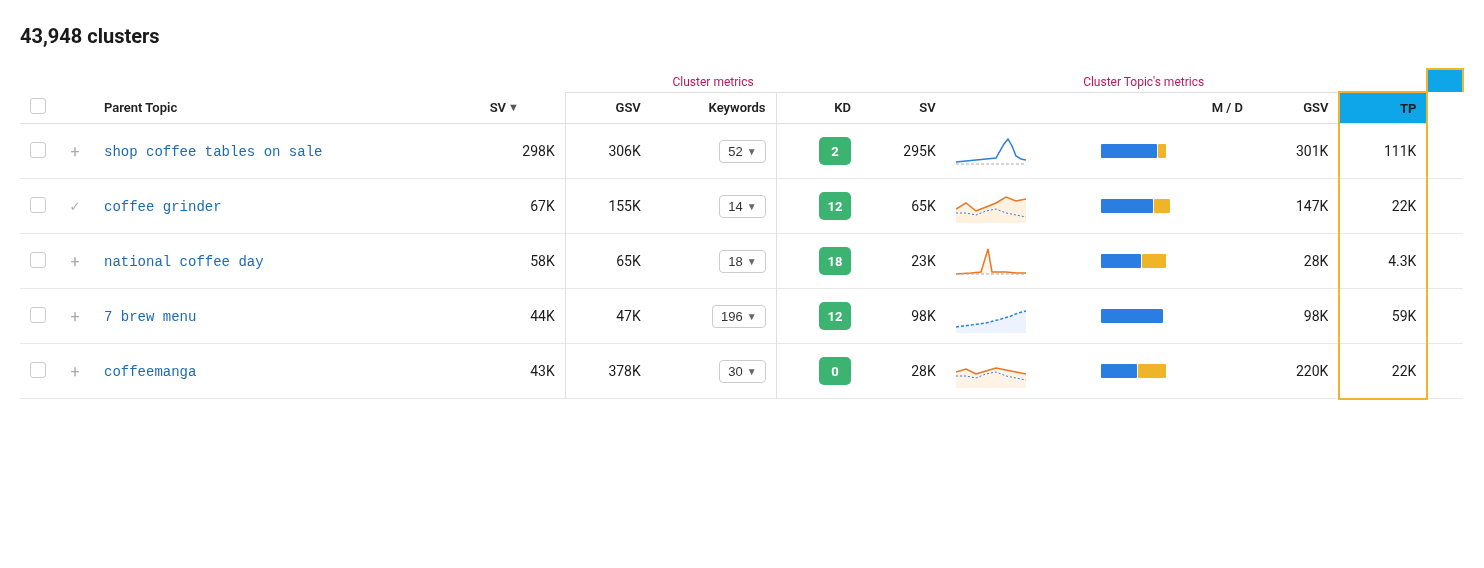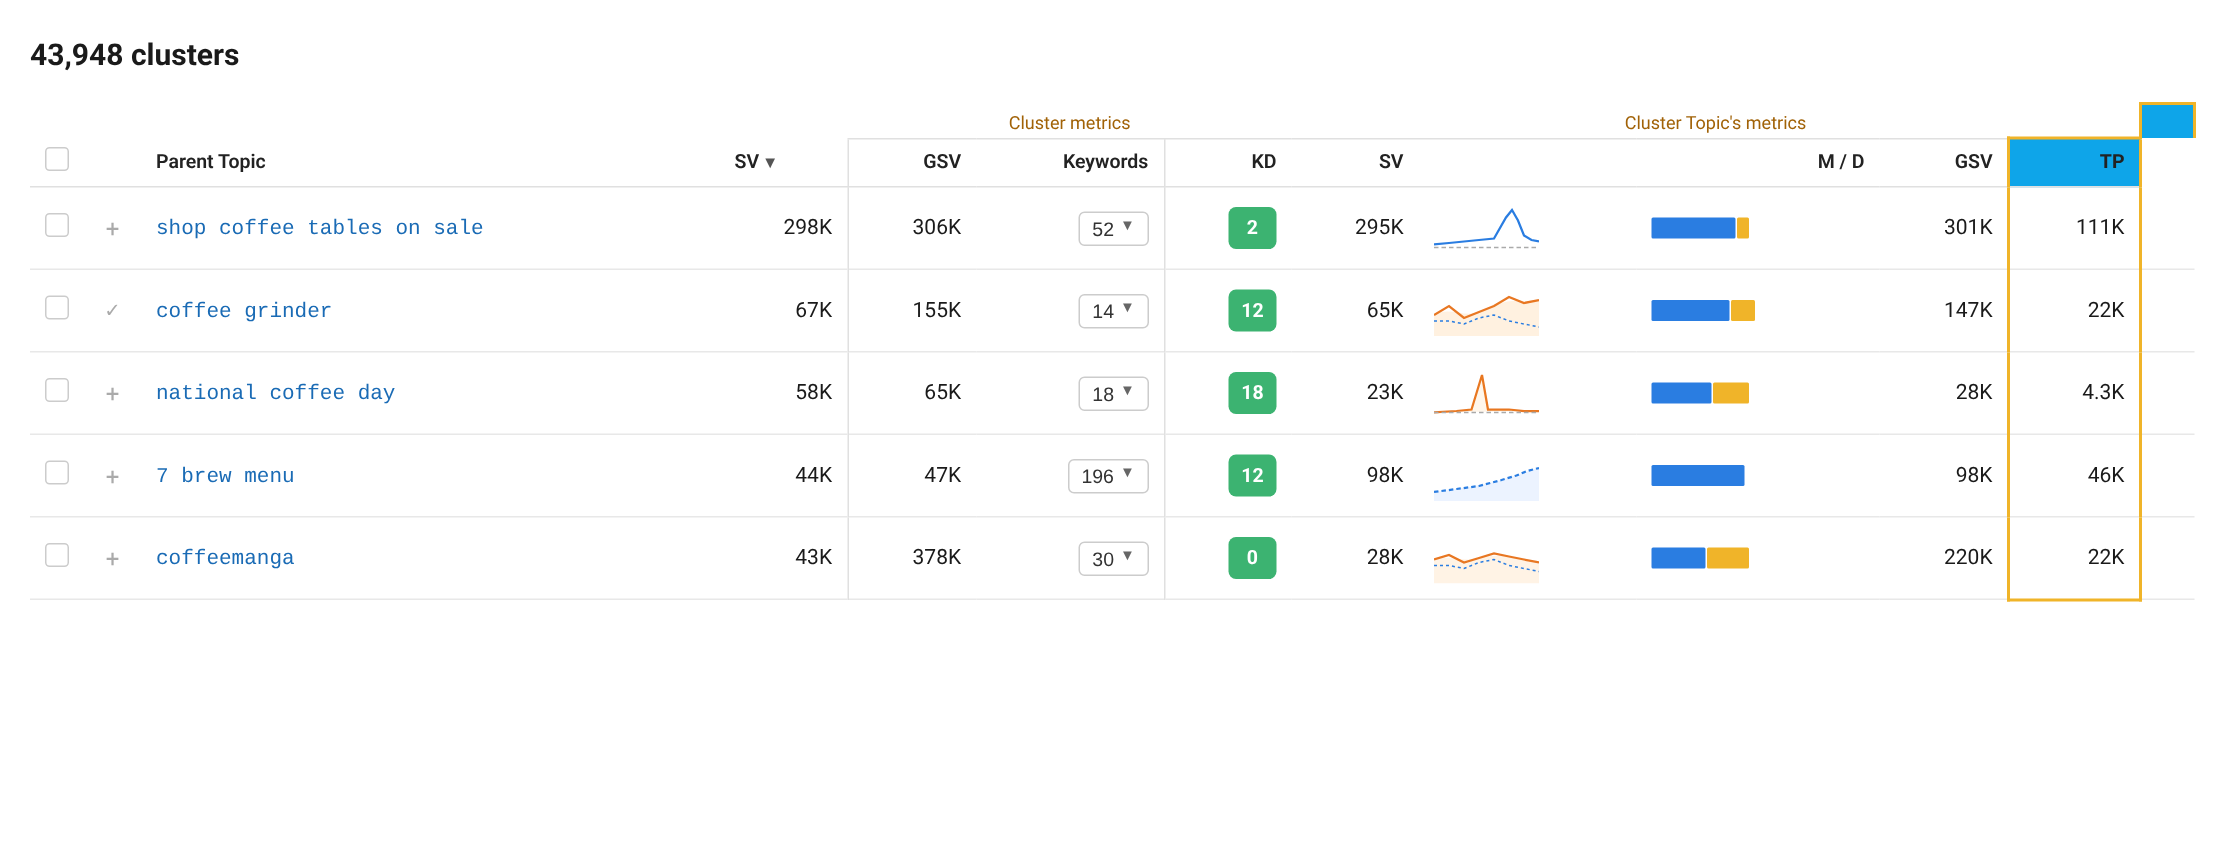--- a/index.html
+++ b/index.html
@@ -27,21 +27,21 @@
       border-bottom: 1px solid #e0e0e0;
       white-space: nowrap;
     }
     thead tr.sub-header th {
       font-weight: 600;
       color: #222;
       font-size: 13px;
     }
     thead tr.group-header th {
       font-size: 12px;
-      color: #a16207;
+      color: #be185d;
       padding-bottom: 2px;
       border-bottom: none;
     }
     tbody tr {
       border-bottom: 1px solid #e8e8e8;
     }
     tbody td {
       padding: 10px 10px;
       vertical-align: middle;
       white-space: nowrap;
@@ -76,21 +76,21 @@
       width: 32px;
       height: 28px;
       border-radius: 5px;
       font-weight: 700;
       font-size: 13px;
       color: #fff;
     }
     .kd-green { background: #3cb371; }
     .keywords-btn {
       display: inline-flex;
-      align-items: flex-start;
+      align-items: center;
       gap: 4px;
       border: 1px solid #ccc;
       border-radius: 4px;
       padding: 3px 8px;
       background: #fff;
       cursor: pointer;
       font-size: 13px;
       color: #333;
     }
     .keywords-btn .arrow { font-size: 10px; color: #666; }
@@ -330,21 +330,21 @@
               <polyline points="0,28 15,26 30,24 45,20 55,17 62,14 70,12" fill="none" stroke="#2a7de1" stroke-width="1.5" stroke-dasharray="3,2"></polyline>
             </svg></span>
     </td>
     <td>
       <div class="bar-chart">
     <div class="bar-blue" style="width:62px;"></div>
 
   </div>
     </td>
     <td class="num">98K</td>
-    <td class="num tp-col">46K</td>
+    <td class="num tp-col">59K</td>
   </tr>
       <tr class="tp-footer-row">
     <td>
       <span class="checkbox"></span>
     </td>
     <td>
       <span class="action-icon"><span style="color:#aaa;font-size:16px;">+</span></span>
     </td>
     <td>
       <a class="topic-link" href="#">coffeemanga</a>

